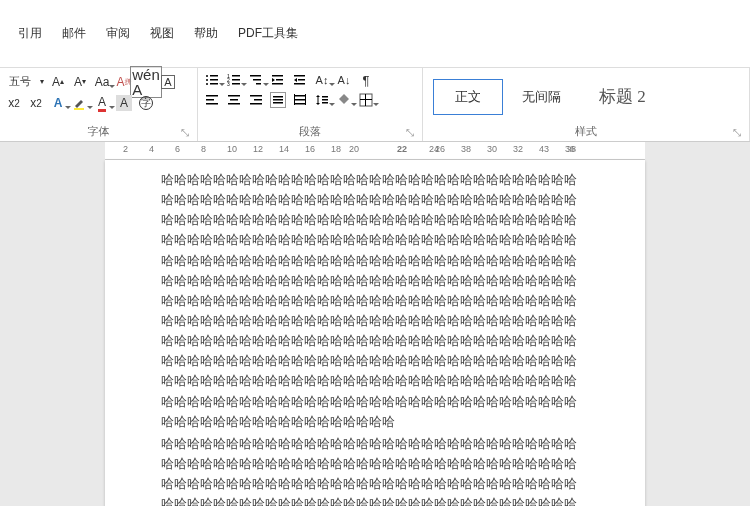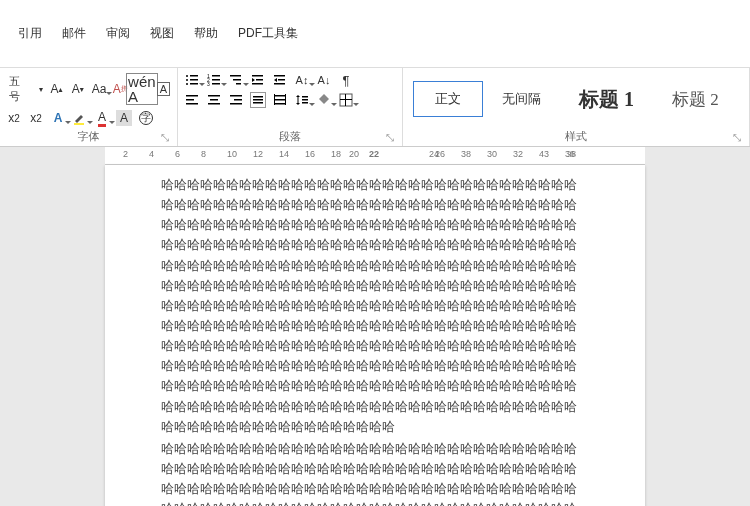--- a/index.html
+++ b/index.html
@@ -41,21 +41,21 @@
 <div class="menu-bar" id="menu-bar">
     <div class="menu-item">引用</div>
     <div class="menu-item">邮件</div>
     <div class="menu-item">审阅</div>
     <div class="menu-item">视图</div>
     <div class="menu-item">帮助</div>
     <div class="menu-item">PDF工具集</div>
   </div>
 
 <div class="ribbon">
-  <div class="group" style="width:178px;">
+  <div class="group" style="width:198px;">
     <div class="group-rows">
       <div class="icon-row">
         <span class="font-size-sel">五号</span>
           <span style="font-size:8px;">▾</span>
         <span class="ico">A<sup style="font-size:8px;">▴</sup></span>
         <span class="ico">A<sup style="font-size:8px;">▾</sup></span>
         <span class="ico dd">Aa</span>
         <span class="ico" style="color:#c0504d;">A<sub style="font-size:7px;">拼</sub></span>
         <span class="ico">
             <span class="wen">wén<br>A</span>
@@ -204,21 +204,20 @@
     <div class="group-label">
         <span>段落</span>
         <span class="launcher">⤡</span>
       </div>
   </div>
 
   <div class="group" style="flex:1;">
     <div class="styles" id="styles-row">
         <div class="style-box sel">正文</div>
         <div class="style-box ">无间隔</div>
-        <div class="style-box style-h1">标题 1</div>
         <div class="style-box style-h2">标题 2</div>
       </div>
     <div class="group-label">
         <span>样式</span>
         <span class="launcher">⤡</span>
       </div>
   </div>
 </div>
 
 <div class="doc-area">
@@ -226,21 +225,21 @@
       <span style="left: 18px;">2</span>
       <span style="left: 44px;">4</span>
       <span style="left: 70px;">6</span>
       <span style="left: 96px;">8</span>
       <span style="left: 122px;">10</span>
       <span style="left: 148px;">12</span>
       <span style="left: 174px;">14</span>
       <span style="left: 200px;">16</span>
       <span style="left: 226px;">18</span>
       <span style="left: 244px;">20</span>
-      <span style="left: 264px; font-weight: bold;">22</span>
+      <span style="left: 292px; font-weight: bold;">22</span>
       <span style="left: 324px;">24</span>
       <span style="left: 330px;">26</span>
       <span style="left: 356px;">38</span>
       <span style="left: 382px;">30</span>
       <span style="left: 408px;">32</span>
       <span style="left: 434px;">43</span>
       <span style="left: 460px;">36</span>
       <span style="left: 462px; font-family: Liberation Serif, serif;">38</span>
     </div>
   <div class="page">

